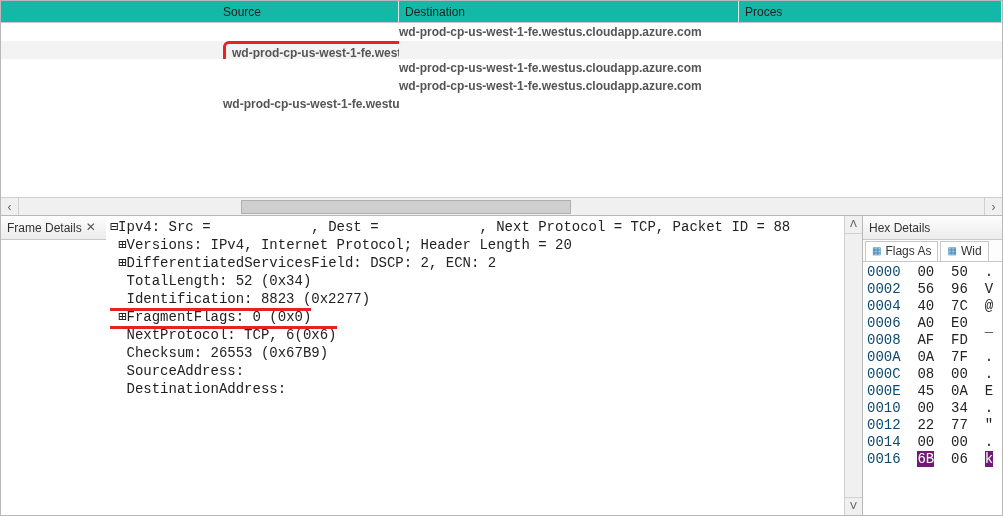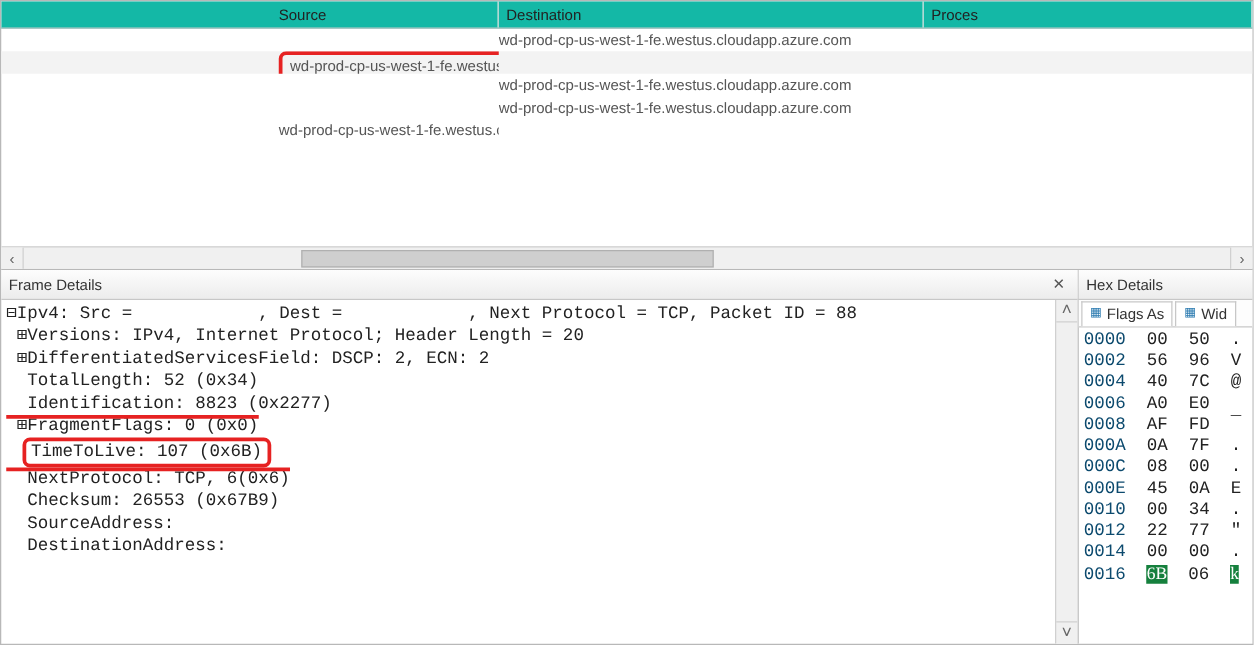--- a/index.html
+++ b/index.html
@@ -30,21 +30,21 @@
     padding: 0 6px;
     border-right: 1px solid #e3e3e3;
     font-size: 12px;
     color: #222;
     white-space: nowrap;
     overflow: hidden;
   }
   .col-source { flex: 0 0 398px; padding-left: 222px;}
   .col-dest   { flex: 0 0 340px; }
   .col-proc   { flex: 1; }
-  .pl-body { font-size: 12px; color: #555; }
+  .pl-body { font-size: 12px; color: #555; font-weight: bold; }
   .pl-row {
     display: flex;
     height: 18px;
     line-height: 18px;
   }
   .pl-row.sel { background: #f3f3f3; }
   .pl-row .cell-source { flex: 0 0 398px; padding-left: 222px; white-space: nowrap; overflow: hidden; }
   .pl-row .cell-dest   { flex: 0 0 340px; white-space: nowrap; overflow: hidden; }
   .pl-row .cell-proc   { flex: 1; }
   .highlight-red {
@@ -70,21 +70,21 @@
   .hscroll .rarr { border-right: none; border-left: 1px solid #d0d0d0; margin-left: auto;}
   .hscroll .thumb {
     position: absolute; left: 240px; width: 330px; height: 14px; top: 2px;
     background: #cfcfcf; border: 1px solid #b0b0b0;
   }
   
   .lower { flex: 1; display: flex; overflow: hidden; }
   
   .frame-pane {
     flex: 0 0 862px;
-    display: flex; flex-direction: column;
+    display: flex; flex-direction: row;
     border-right: 1px solid #b8b8b8;
   }
   .pane-title {
     height: 24px; line-height: 24px;
     background: linear-gradient(#fdfdfd,#ececec);
     border-bottom: 1px solid #c7c7c7;
     padding: 0 6px;
     font-size: 12px;
     color: #333;
     display: flex; align-items: center;
@@ -152,21 +152,21 @@
   .hex-body {
     flex: 1; overflow: hidden;
     font-family: "Courier New", monospace;
     font-size: 14px;
     line-height: 17px;
     padding: 2px 4px;
     color: #222;
     white-space: pre;
   }
   .hex-off { color: #0c4a6e; }
-  .hex-hl { background: #15803d; color: #fff; font-family: Liberation Serif, serif; }
+  .hex-hl { background: #701a75; color: #fff; }
 </style>
 </head>
 <body>
 
 <div class="app">
 
   <div class="packet-list">
     <div class="pl-header">
       <div class="pl-col col-source">Source</div>
       <div class="pl-col col-dest">Destination</div>
@@ -213,21 +213,20 @@
         <span>Frame Details</span>
         <span class="close">✕</span>
       </div>
       <div class="frame-body" id="frame-body">
           <div class="frame-line"><span>⊟Ipv4: Src =            , Dest =            , Next Protocol = TCP, Packet ID = 88</span></div>
           <div class="frame-line"><span> ⊞Versions: IPv4, Internet Protocol; Header Length = 20</span></div>
           <div class="frame-line"><span> ⊞DifferentiatedServicesField: DSCP: 2, ECN: 2</span></div>
           <div class="frame-line"><span>  TotalLength: 52 (0x34)</span></div>
           <div class="frame-line"><span>  Identification: 8823 (0x2277)</span></div>
           <div class="frame-line"><span class="struck"> ⊞FragmentFlags: 0 (0x0)</span></div>
-          <div class="frame-line"><span>  </span><span class="ttl-box">TimeToLive: 107 (0x6B)</span></div>
           <div class="frame-line"><span class="struck">  NextProtocol: TCP, 6(0x6)</span></div>
           <div class="frame-line"><span>  Checksum: 26553 (0x67B9)</span></div>
           <div class="frame-line"><span>  SourceAddress:</span></div>
           <div class="frame-line"><span>  DestinationAddress:</span></div>
           <div class="vscroll">
           <div class="uarr">˄</div>
           <div class="darr">˅</div>
         </div>
       </div>
     </div>

